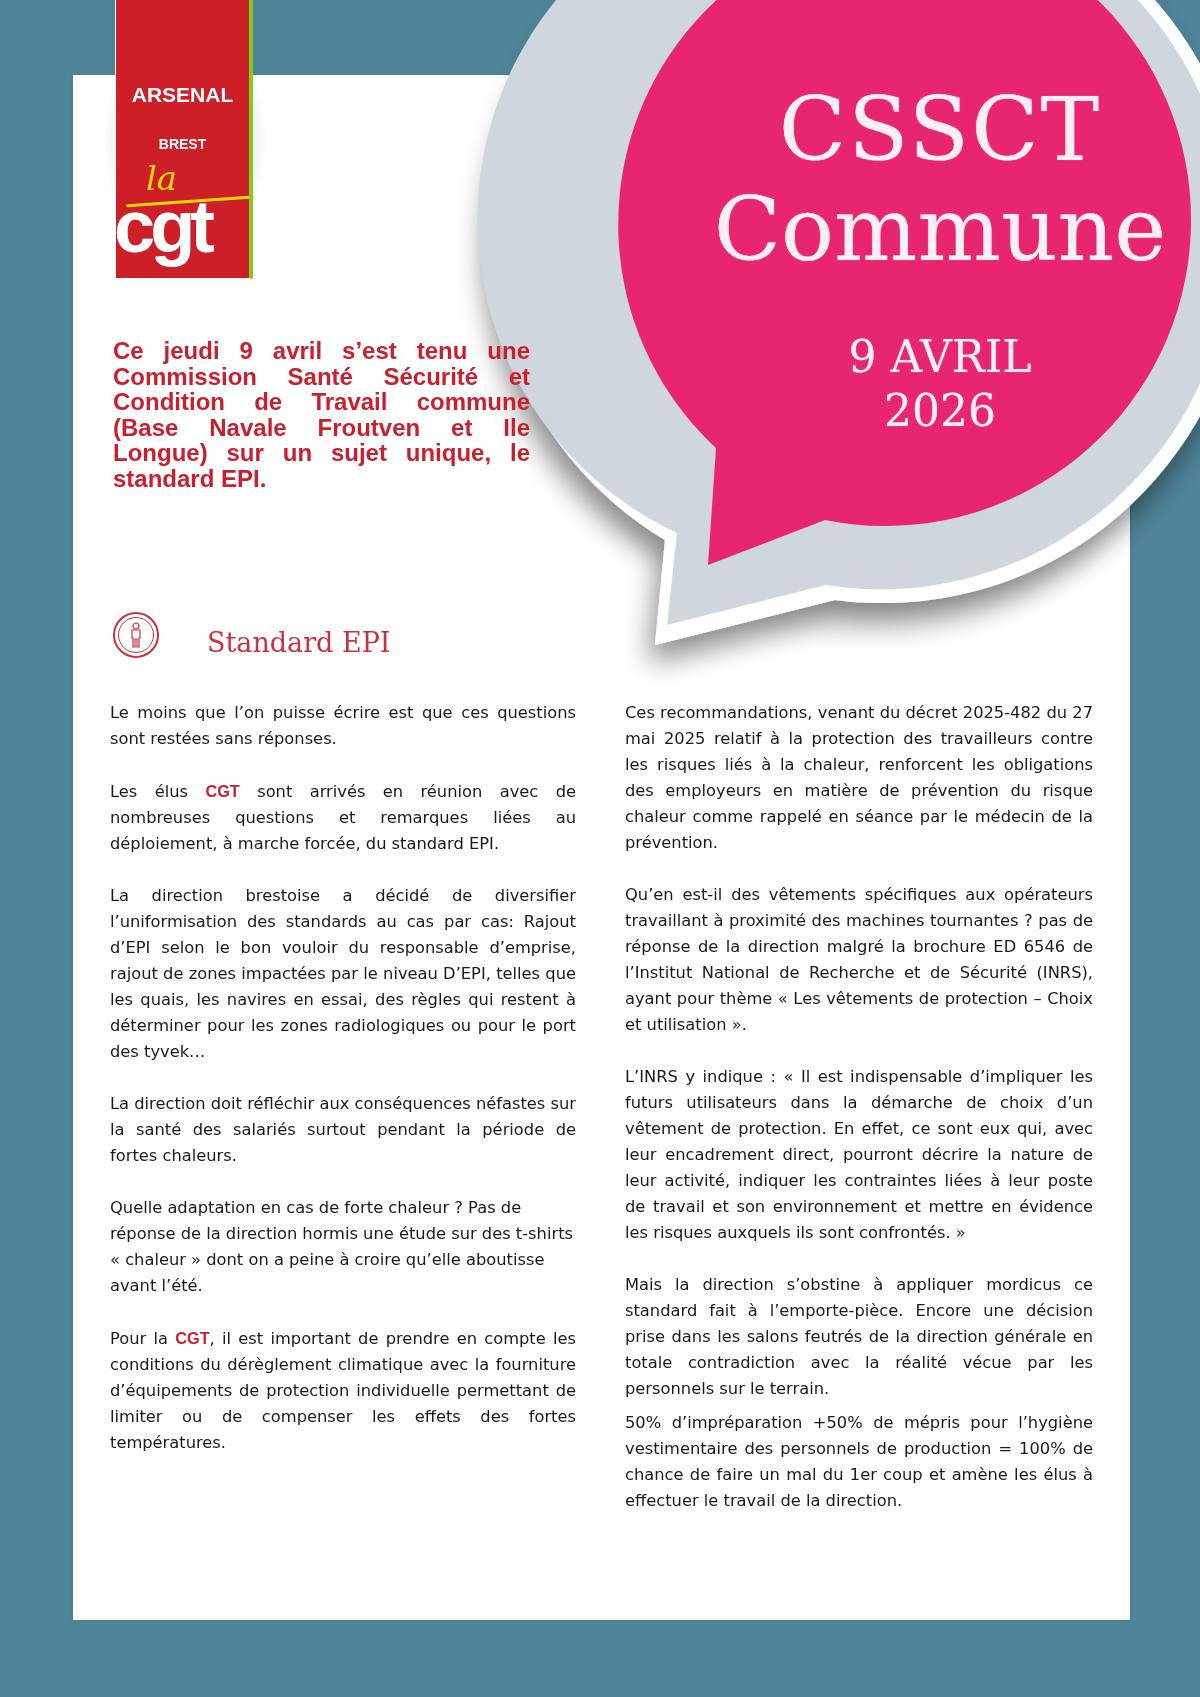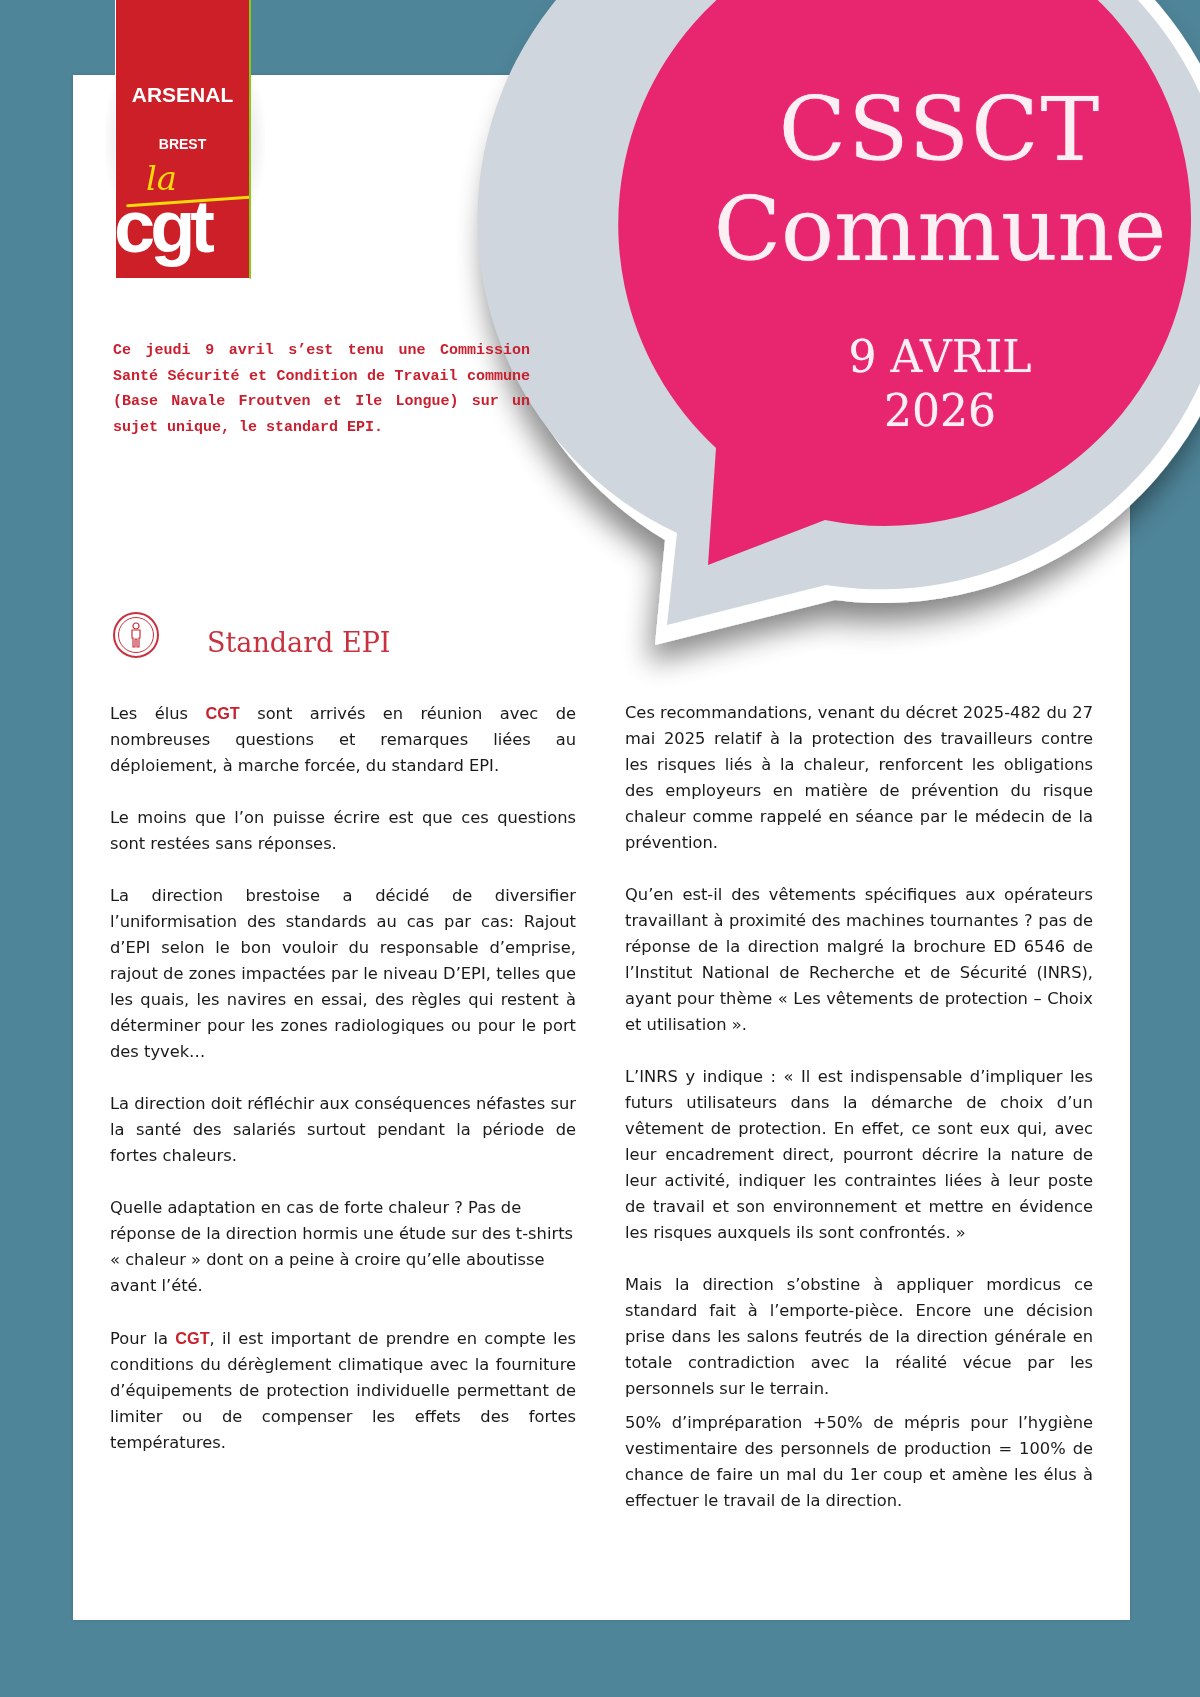--- a/index.html
+++ b/index.html
@@ -18,21 +18,21 @@
     background: radial-gradient(ellipse 420px 360px at 800px 330px, rgba(0,0,0,0.28), rgba(0,0,0,0) 70%);
     pointer-events:none;
   }
   .logo-shadow {
     position:absolute; left:105px; top:0; width:160px; height:290px;
     background: radial-gradient(ellipse 110px 160px at 80px 140px, rgba(0,0,0,0.35), rgba(0,0,0,0) 75%);
   }
   .logo {
     position:absolute; left:115px; top:0; width:133px; height:278px;
     background:#cc1f27;
-    border-right:2px solid #84cc16; border-left:1px solid #ffffff;
+    border-right:4px solid #84cc16; border-left:1px solid #ffffff;
     border-bottom:1px solid #ffffff;
     overflow:hidden;
   }
   .logo .l1, .logo .l2 {
     position:absolute; left:0; width:133px; text-align:center; color:#fff;
     font-family:"Liberation Sans", sans-serif; font-weight:bold; letter-spacing:0px;
   }
   .logo .l1 { top:83px; font-size:21px; }
   .logo .l2 { top:104px; font-size:14px;margin-top:32px; }
   .logo .la {
@@ -57,22 +57,22 @@
     font-family:"DejaVu Serif", serif;
     text-shadow: 0 0 1px rgba(255,255,255,0.6);
   }
   .b-title1 { top:80px; font-size:88px; line-height:100px; letter-spacing:2px; }
   .b-title2 { top:180px; font-size:88px; line-height:100px; }
   .b-date1 { top:330px; font-size:44px; line-height:54px; left:690px; width:500px; }
   .b-date2 { top:384px; font-size:44px; line-height:54px; left:690px; width:500px; }
 
   .intro {
     position:absolute; left:113px; top:338px; width:417px;
-    color:#c8202f; font-family:Liberation Mono, monospace; font-weight:bold;
-    font-size:15px; line-height:25.5px; text-align:justify; text-align-last:left;
+    color:#c8202f; font-family:Liberation Sans, sans-serif; font-weight:bold;
+    font-size:24px; line-height:25.5px; text-align:justify; text-align-last:left;
   }
   .section-head {
     position:absolute; left:113px; top:608px; height:50px; display:flex; align-items:flex-end;
   }
   .section-icon {
     width:46px; height:46px; border-radius:50%; border:2px solid #c8323f;
     display:flex; align-items:center; justify-content:center; box-sizing:border-box;
   }
   .section-icon .inner {
     width:36px; height:36px; border-radius:50%; border:1.5px solid #c8323f; box-sizing:border-box;
@@ -141,22 +141,22 @@
       <svg width="14" height="26" viewBox="0 0 14 26">
         <circle cx="7" cy="4" r="3" fill="none" stroke="#c8323f" stroke-width="1.2"></circle>
         <path d="M3 8 H11 V16 H10 V25 H8 V17 H6 V25 H4 V16 H3 Z" fill="none" stroke="#c8323f" stroke-width="1.2"></path>
       </svg>
     </div>
   </div>
   <div class="section-title">Standard EPI</div>
 </div>
 
 <div class="col col-left">
+  <p>Le moins que l’on puisse écrire est que ces questions sont restées sans réponses.</p>
   <p><span>Les élus </span><span class="hl">CGT</span><span> sont arrivés en réunion avec de nombreuses questions et remarques liées au déploiement, à marche forcée, du standard EPI.</span></p>
-  <p>Le moins que l’on puisse écrire est que ces questions sont restées sans réponses.</p>
   <p>La direction brestoise a décidé de diversifier l’uniformisation des standards au cas par cas: Rajout d’EPI selon le bon vouloir du responsable d’emprise, rajout de zones impactées par le niveau D’EPI, telles que les quais, les navires en essai, des règles qui restent à déterminer pour les zones radiologiques ou pour le port des tyvek…</p>
   <p>La direction doit réfléchir aux conséquences néfastes sur la santé des salariés surtout pendant la période de fortes chaleurs.</p>
   <p style="text-align:left">Quelle adaptation en cas de forte chaleur ? Pas de réponse de la direction hormis une étude sur des t-shirts « chaleur » dont on a peine à croire qu’elle aboutisse avant l’été.</p>
   <p><span>Pour la </span><span class="hl">CGT</span><span>, il est important de prendre en compte les conditions du dérèglement climatique avec la fourniture d’équipements de protection individuelle permettant de limiter ou de compenser les effets des fortes températures.</span></p>
 </div>
 
 <div class="col col-right">
   <p>Ces recommandations, venant du décret 2025-482 du 27 mai 2025 relatif à la protection des travailleurs contre les risques liés à la chaleur, renforcent les obligations des employeurs en matière de prévention du risque chaleur comme rappelé en séance par le médecin de la prévention.</p>
   <p>Qu’en est-il des vêtements spécifiques aux opérateurs travaillant à proximité des machines tournantes ? pas de réponse de la direction malgré la brochure ED 6546 de l’Institut National de Recherche et de Sécurité (INRS), ayant pour thème « Les vêtements de protection – Choix et utilisation ».</p>
   <p>L’INRS y indique : « Il est indispensable d’impliquer les futurs utilisateurs dans la démarche de choix d’un vêtement de protection. En effet, ce sont eux qui, avec leur encadrement direct, pourront décrire la nature de leur activité, indiquer les contraintes liées à leur poste de travail et son environnement et mettre en évidence les risques auxquels ils sont confrontés. »</p>

